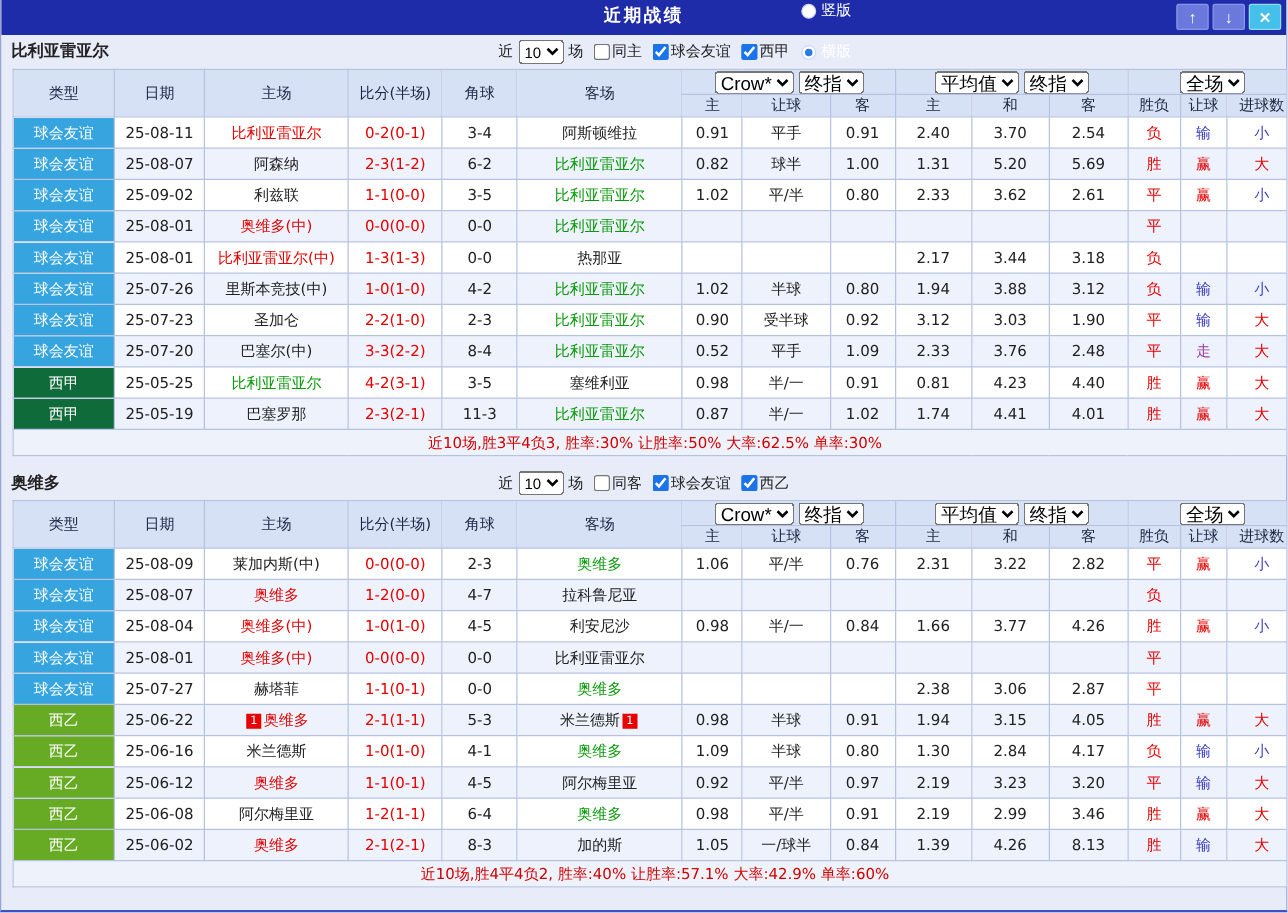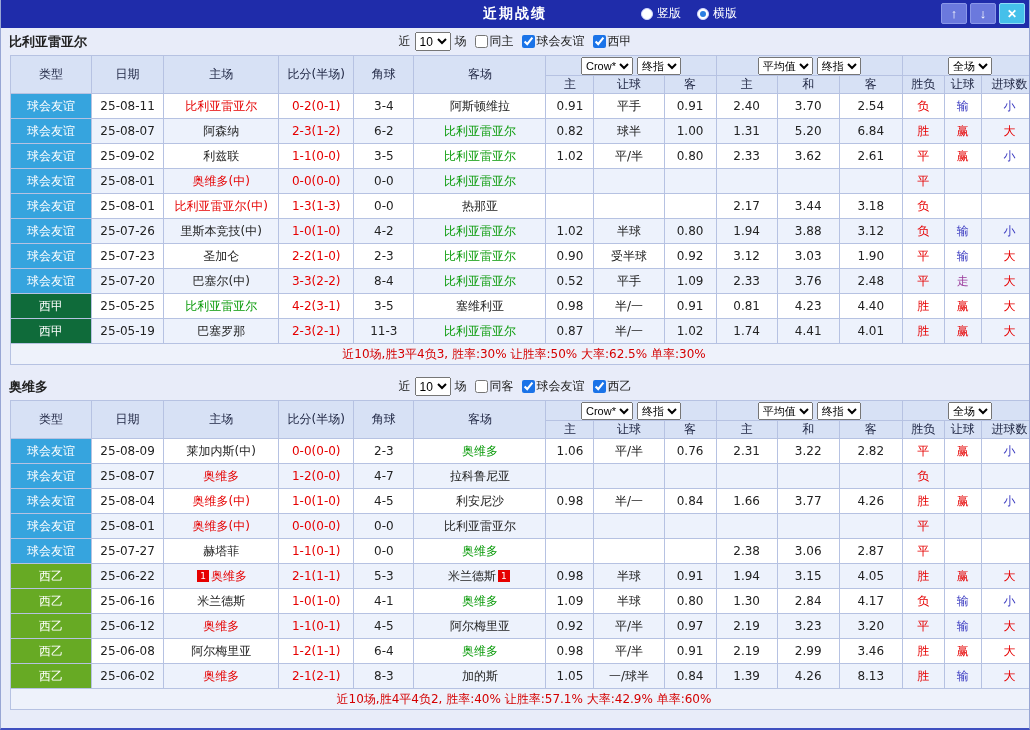--- a/index.html
+++ b/index.html
@@ -5,21 +5,21 @@
   * { margin:0; padding:0; box-sizing:border-box; }
   html,body { width:1030px; height:730px; }
   body { font-family:"DejaVu Sans","Liberation Sans",sans-serif; font-size:12px; background:#e8ecf9; color:#222; }
   .page { width:1030px; height:730px; overflow:hidden; background:#e8ecf9;
           border-left:1px solid #98a6d4; border-right:1px solid #98a6d4; border-bottom:2px solid #3f4fc0; position:relative; }
 
   
   .titlebar { position:relative; height:28px; background:#1f2caa; color:#fff; }
   .tb-title { position:absolute; left:0; right:0; top:0; height:27px; line-height:27px; text-align:center;
               font-weight:bold; font-size:14px; letter-spacing:2px; }
-  .tb-radios { position:absolute; left:640px; top:0; height:27px; display:flex; align-items:center; gap:16px; font-size:12px; }
+  .tb-radios { position:absolute; left:640px; top:0; height:27px; display:flex; align-items:center; gap:16px; font-size:12px;flex-direction:column; }
   .layout-radio { display:flex; align-items:center; cursor:pointer; }
   .radio-dot { width:12px; height:12px; border-radius:50%; background:#fff; display:inline-block; margin-right:4px; position:relative; border:1px solid #cfd6ff; }
   .radio-dot.selected::after { content:""; position:absolute; left:2px; top:2px; width:6px; height:6px; border-radius:50%; background:#2a7de1; }
   .tb-buttons { position:absolute; right:4px; top:3px; display:flex; gap:3px; }
   .tb-btn { width:26px; height:21px; border:1px solid #8a97e8; background:#6b79dd; color:#fff;
             font-size:13px; line-height:1; border-radius:2px; cursor:pointer; padding:0; }
   .tb-btn.close { background:#45c0ea; border-color:#8fdcf7; font-weight:bold; font-size:12px; }
 
   
   .section-top { position:relative; height:27px; }
@@ -28,21 +28,21 @@
   .filters select { font-size:12px; height:19px; margin:0 2px; }
   .filters .cb { display:flex; align-items:center; margin-left:6px; cursor:pointer; }
   .filters input[type=checkbox] { width:13px; height:13px; accent-color:#1a73e8; margin-right:2px; }
 
   
   table { border-collapse:collapse; width:1028px; margin:0 9px; table-layout:fixed; background:#fff; }
   th, td { border:1px solid #b6c2e2; text-align:center; padding:0 1px; overflow:hidden; white-space:nowrap; }
   thead th { background:#d7e1f5; font-weight:normal; color:#1c2340; }
   thead tr.sel-row th { height:20px; }
   thead tr.lbl-row th { height:15px; }
-  thead select { font-size:11px; height:18px; margin:0 2px; vertical-align:middle; }
+  thead select { font-size:15px; height:18px; margin:0 2px; vertical-align:middle; }
   tbody td { height:25px; font-size:12px; background:#fff; }
   tbody tr.alt td { background:#edf2fc; }
   td.type { color:#fff; }
   td.type.friendly { background:#36a4de; }
   td.type.laliga   { background:#0f6b3a; }
   td.type.laliga2  { background:#67aa24; }
   tbody tr.alt td.type.friendly { background:#36a4de; }
   tbody tr.alt td.type.laliga { background:#0f6b3a; }
   tbody tr.alt td.type.laliga2 { background:#67aa24; }
   .red   { color:#e60000; }
@@ -172,21 +172,21 @@
             <td>25-08-07</td>
             <td>阿森纳</td>
             <td class="score">2-3(1-2)</td>
             <td>6-2</td>
             <td class="green">比利亚雷亚尔</td>
             <td>0.82</td>
             <td>球半</td>
             <td>1.00</td>
             <td>1.31</td>
             <td>5.20</td>
-            <td>6.84</td>
+            <td>5.69</td>
             <td class="win">胜</td>
             <td class="win">赢</td>
             <td class="win">大</td>
           </tr>
           <tr>
             <td class="type friendly">球会友谊</td>
             <td>25-09-02</td>
             <td>利兹联</td>
             <td class="score">1-1(0-0)</td>
             <td>3-5</td>

